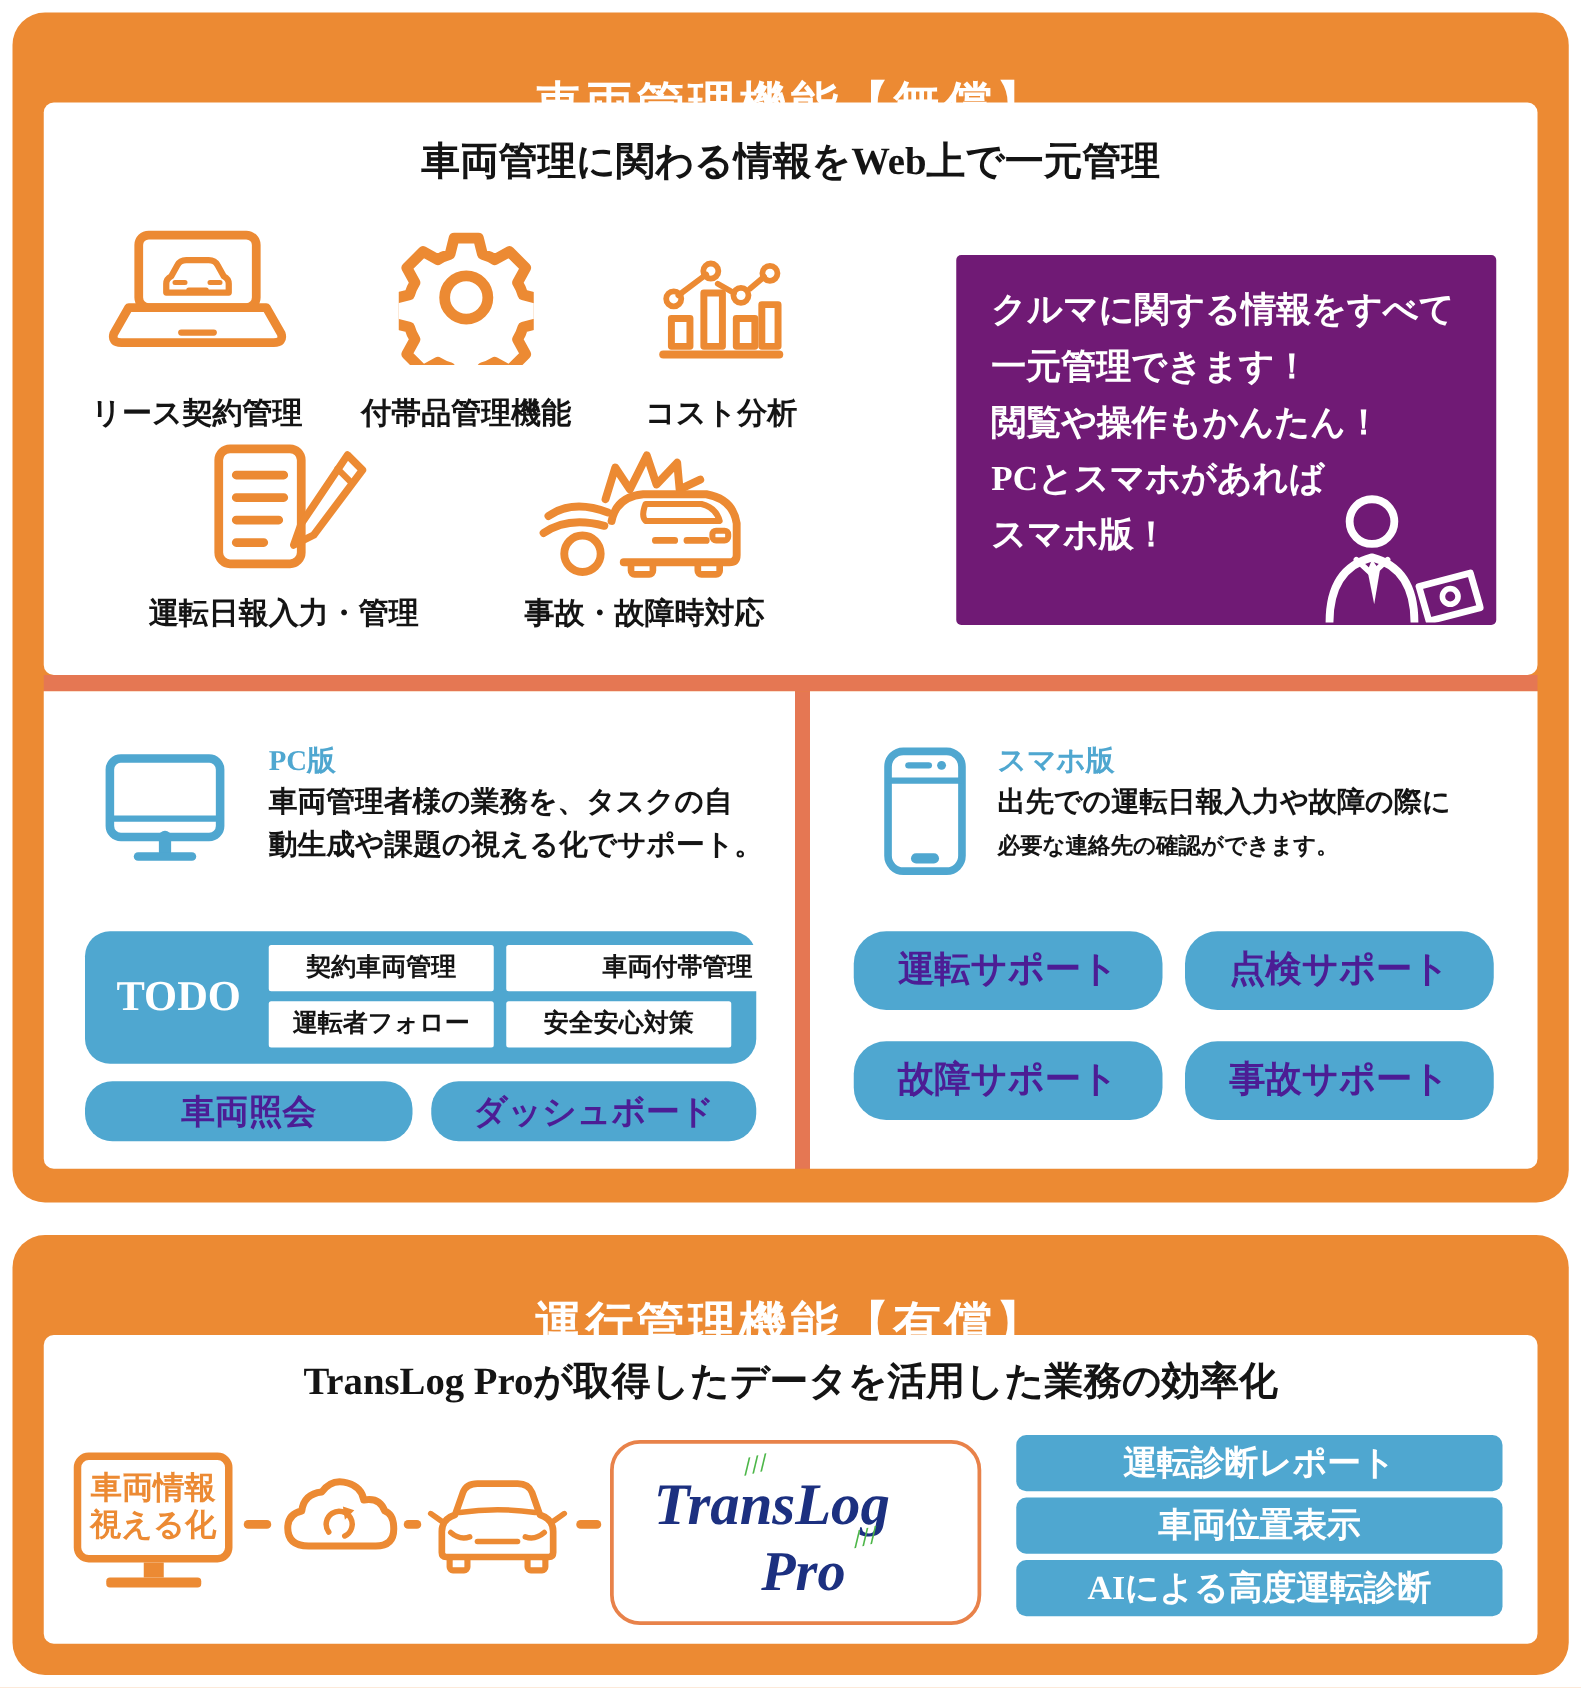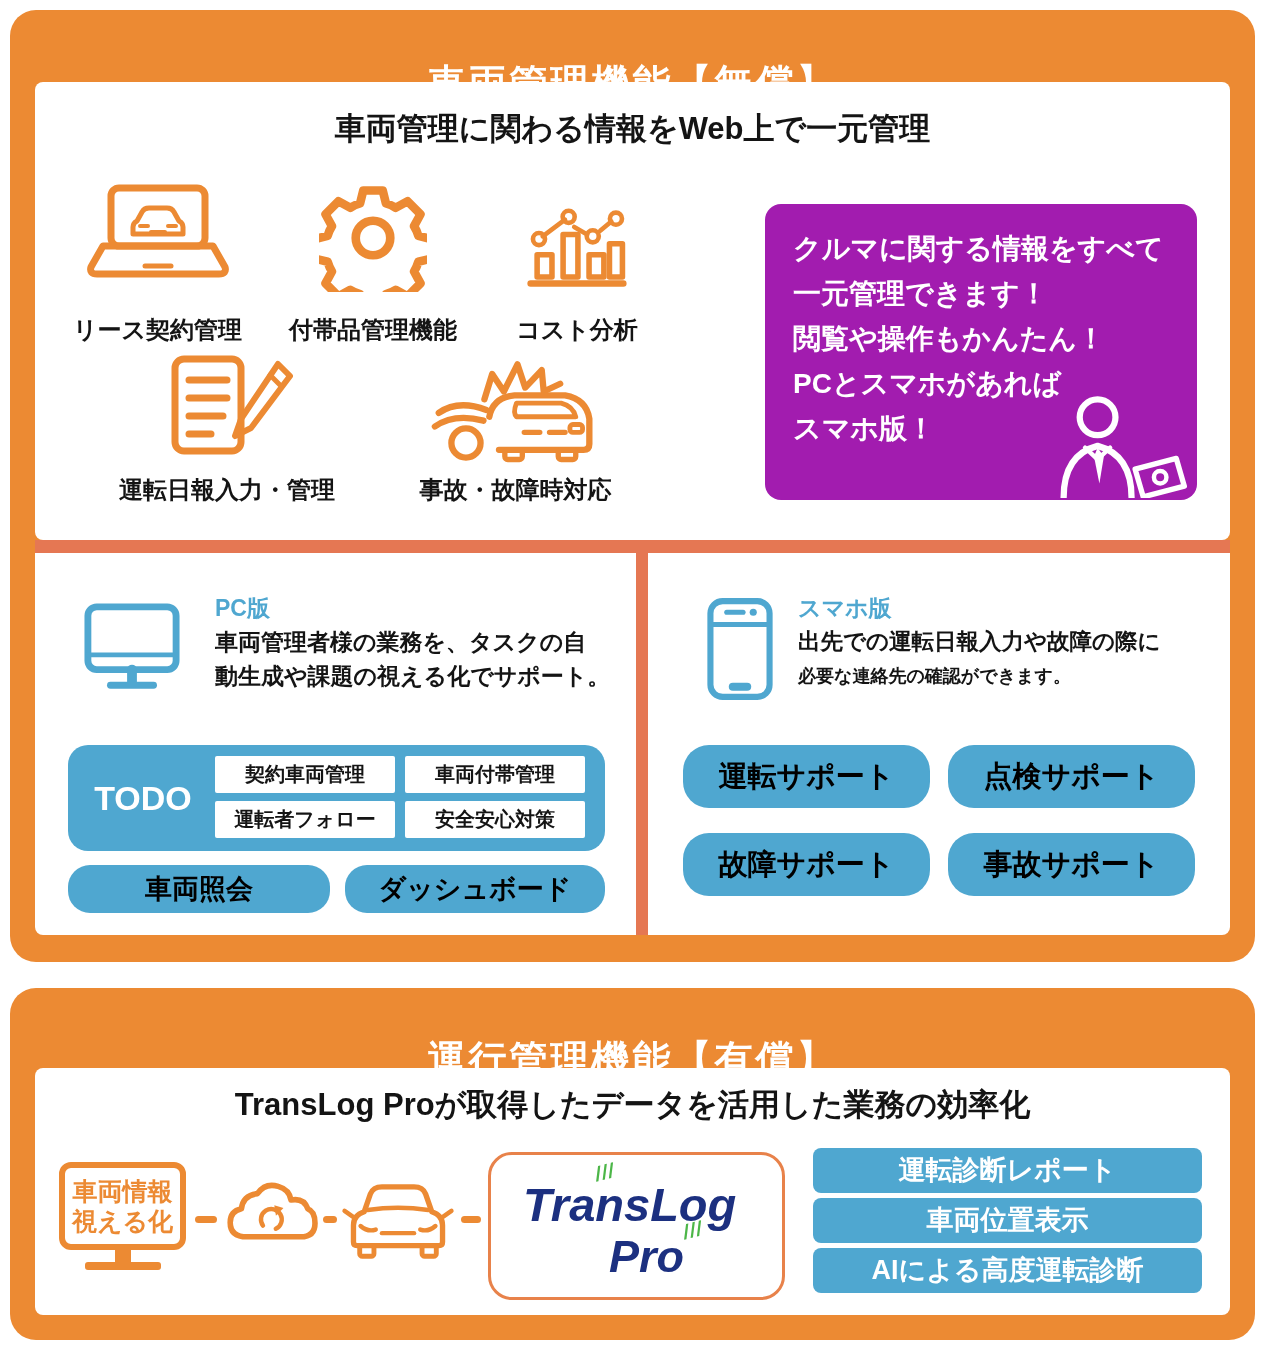--- a/index.html
+++ b/index.html
@@ -1,32 +1,32 @@
 <!DOCTYPE html>
 <html><head>
 <meta charset="utf-8">
 <style>
   html,body{margin:0;padding:0;background:#fff;}
   body{font-family:"Liberation Sans","DejaVu Sans",sans-serif;}
   .root{position:relative;width:1265px;height:1350px;background:#fff;overflow:hidden;}
   .a{position:absolute;}
   .sec{background:#EC8A33;border-radius:26px;}
   .sec-title{color:#fff;font-weight:bold;text-align:center;letter-spacing:3px;font-size:38px;margin-top:32px;}
-  .pane{background:#fff;border-radius:8px;}
+  .pane{background:#fff;border-radius:8px;font-family:Liberation Serif, serif;}
   .h1{font-weight:bold;color:#141414;text-align:center;white-space:nowrap;}
   .feat{text-align:center;}
   .feat-label{position:absolute;left:0;right:0;bottom:0;font-weight:bold;color:#141414;text-align:center;white-space:nowrap;}
-  .info{background:#a21caf;border-radius:16px;}
+  .info{background:#701a75;border-radius:4px;}
   .info-line{color:#fff;font-weight:bold;font-size:28px;line-height:45px;white-space:nowrap;}
   .dev-label{color:#4FA7D0;font-weight:bold;font-size:23px;}
   .desc{color:#141414;font-weight:bold;font-size:23px;line-height:34px;white-space:nowrap;}
   .todo{background:#4FA7D0;border-radius:20px;}
   .todo-label{position:absolute;left:0;top:0;width:150px;height:106px;line-height:106px;text-align:center;color:#fff;font-weight:bold;font-size:34px;}
   .todo-item{position:absolute;background:#fff;color:#141414;font-weight:bold;font-size:20px;text-align:center;width:180px;height:37px;line-height:37px;border-radius:2px;}
-  .btn{background:#4FA7D0;color:#000000;font-weight:bold;text-align:center;white-space:nowrap;}
+  .btn{background:#4FA7D0;color:#4c1d95;font-weight:bold;text-align:center;white-space:nowrap;}
   .bar{background:#4FA7D0;color:#fff;font-weight:bold;text-align:center;border-radius:8px;font-size:27px;line-height:45px;white-space:nowrap;}
   .dash{background:#EC8A33;border-radius:4px;height:7px;}
   .divider{background:#E57753;}
   .logo-box{background:#fff;border:3px solid #E8824A;border-radius:24px;box-sizing:border-box;}
   .logo-text{color:#1C3080;font-style:italic;font-weight:bold;white-space:nowrap;}
   .logo-marks{color:#4CB648;font-style:italic;font-weight:bold;letter-spacing:1px;}
   .mon-screen{border:6px solid #EC8A33;border-radius:12px;box-sizing:border-box;}
   .mon-text{color:#EC8A33;font-weight:bold;font-size:25px;text-align:center;line-height:30px;white-space:nowrap;}
 </style>
 </head>
@@ -145,21 +145,21 @@
       </svg>
       <div class="a dev-label" style="left:180px;top:40px;">PC版</div>
       <div class="a" style="left:180px;top:72px;">
         <div class="desc">車両管理者様の業務を、タスクの自</div>
         <div class="desc">動生成や課題の視える化でサポート。</div>
       </div>
 
       <div class="a todo" style="left:33px;top:192px;width:537px;height:106px;">
         <div class="todo-label">TODO</div>
         <div class="todo-item" style="left:147px;top:11px;">契約車両管理</div>
-        <div class="todo-item" style="left:337px;top:11px;">車両付帯管理</div>
+        <div class="todo-item" style="left:337px;top:11px;padding-left:47px;">車両付帯管理</div>
         <div class="todo-item" style="left:147px;top:56px;">運転者フォロー</div>
         <div class="todo-item" style="left:337px;top:56px;">安全安心対策</div>
       </div>
 
       <div class="a btn" style="left:33px;top:312px;width:262px;height:48px;line-height:48px;border-radius:22px;font-size:27px;">車両照会</div>
       <div class="a btn" style="left:310px;top:312px;width:260px;height:48px;line-height:48px;border-radius:22px;font-size:27px;">ダッシュボード</div>
     </div>
 
     <div class="a pane" style="left:638px;top:543px;width:582px;height:382px;border-radius:0 0 8px 0;">
       <svg class="a" style="left:58px;top:44px;" width="68" height="104" viewBox="0 0 66 102">

